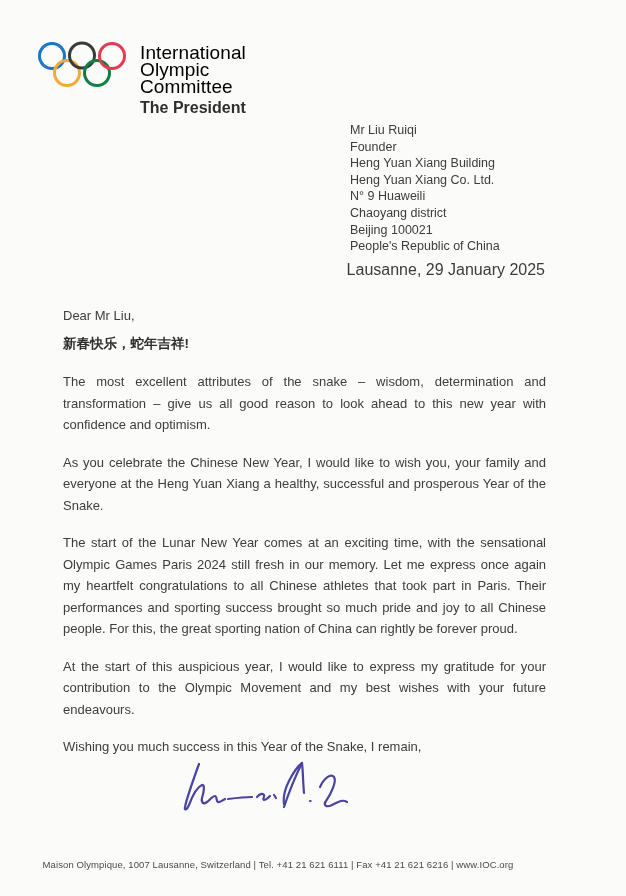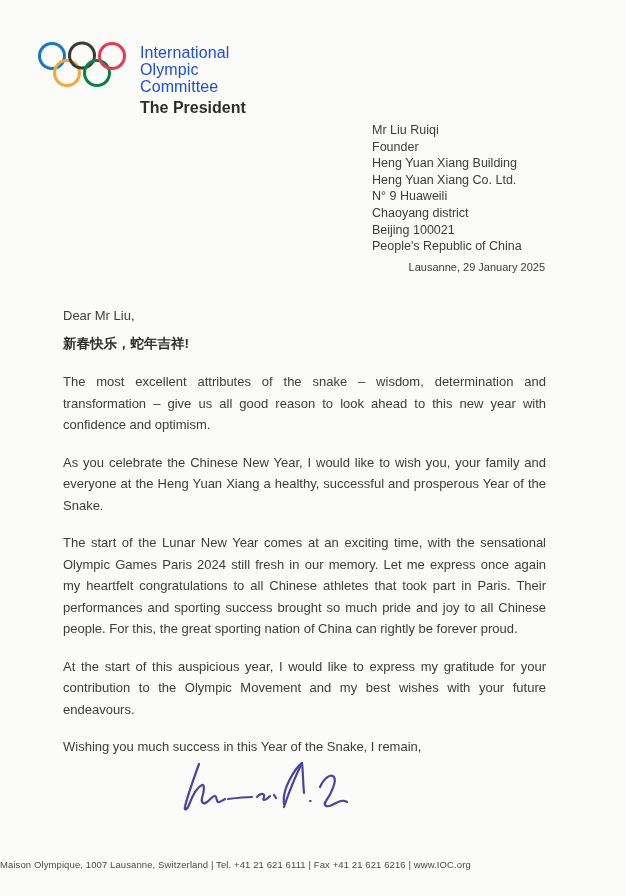--- a/index.html
+++ b/index.html
@@ -17,49 +17,48 @@
   
   .logo {
     position: absolute;
     left: 36px;
     top: 40px;
   }
   .org-block {
     position: absolute;
     left: 140px;
     top: 44px;
-    font-size: 16px;
+    font-size: 19px;
     line-height: 17px;
-    color: #1d4ed8;
+    color: #000000;
     letter-spacing: 0.1px;
   }
   .president {
     position: absolute;
     left: 140px;
     top: 99px;
     font-size: 16px;
     font-weight: bold;
     color: #2e2e2e;
   }
   
   .recipient {
     position: absolute;
     left: 350px;
     top: 122px;
     font-size: 12.5px;
     line-height: 16.6px;
     color: #3c3c3c;
-    margin-left: 22px;
   }
   
   .dateline {
     position: absolute;
     right: 81px;
     top: 261px;
-    font-size: 11px;
+    font-size: 16px;
     color: #3c3c3c;
   }
   
   .body {
     position: absolute;
     left: 63px;
     top: 305px;
     width: 483px;
     font-size: 13px;
     line-height: 21.5px;
@@ -83,20 +82,21 @@
     position: absolute;
     left: 178px;
     top: 760px;
   }
   
   .footer {
     position: absolute;
     left: 0;
     right: 70px;
     bottom: 26px;
+    text-align: center;
     font-size: 9.5px;
     color: #4a4a4a;
     letter-spacing: 0.1px;
   }
 </style>
 </head>
 <body>
 
 <div class="page">
 

